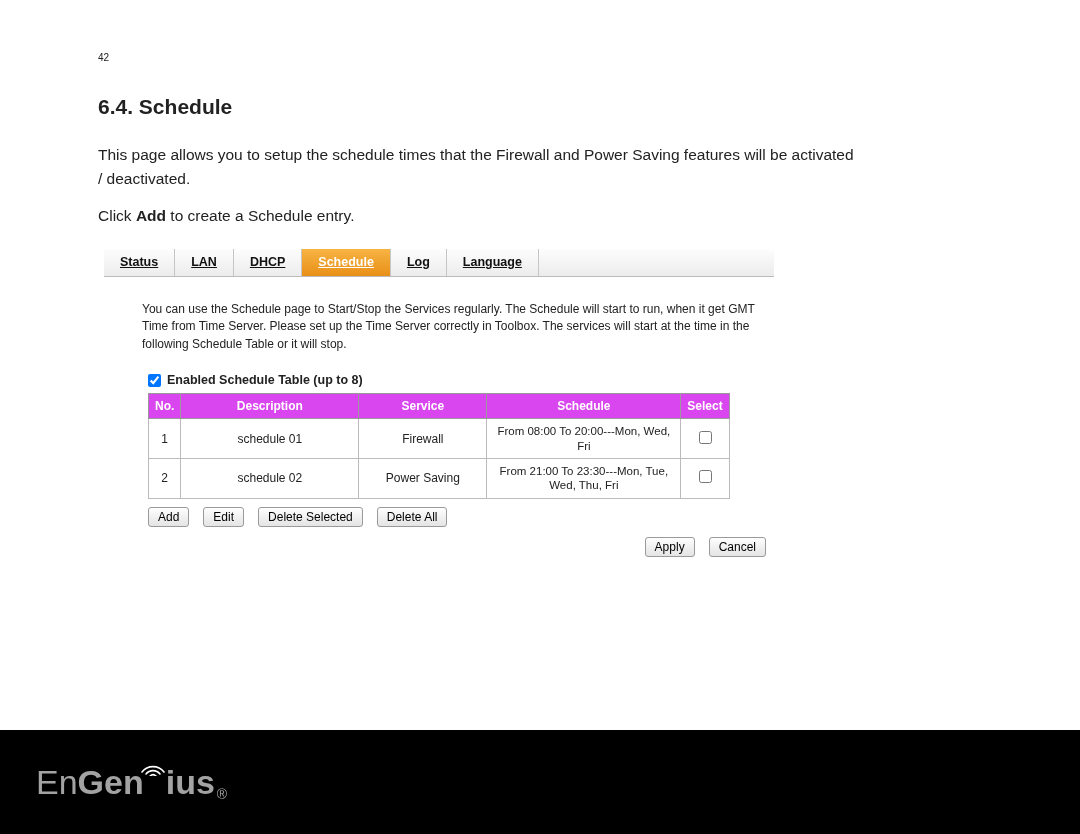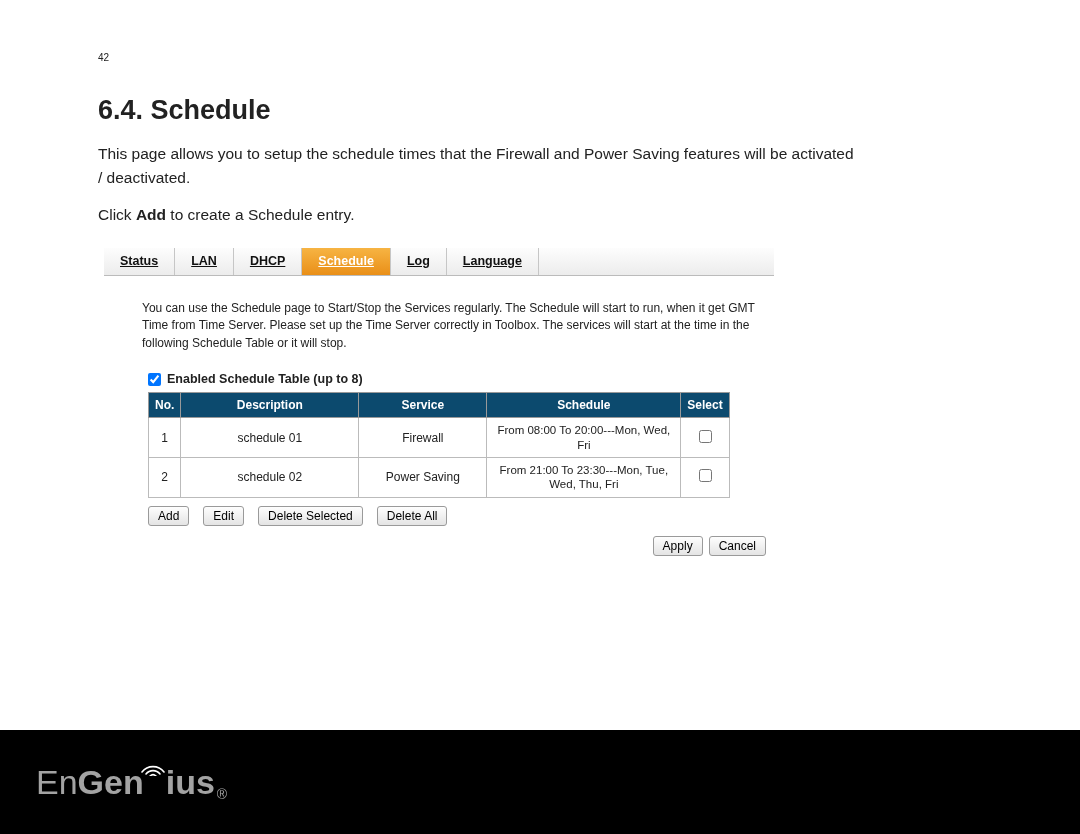--- a/index.html
+++ b/index.html
@@ -1,40 +1,40 @@
 <!DOCTYPE html>
 <html><head>
 <meta charset="utf-8">
 <style>
 * { box-sizing: border-box; margin: 0; padding: 0; }
 body { width: 1080px; height: 834px; font-family: "Segoe UI", Arial, sans-serif; color: #222; background: #fff; position: relative; }
 .page-content { padding: 52px 98px 0 98px; }
 .page-num { font-size: 10px; margin-bottom: 32px; }
-.heading { font-size: 27px; font-weight: bold; margin-bottom: 16px; }
+.heading { font-size: 21px; font-weight: bold; margin-bottom: 24px; }
 .intro { font-size: 15.5px; line-height: 1.55; margin-bottom: 16px; max-width: 760px; }
 .instr { font-size: 15.5px; margin-bottom: 24px; }
 .instr b { font-weight: bold; }
 .screenshot-box { margin-left: 6px; width: 670px; }
 .tabbar { display: flex; border-bottom: 1px solid #bbb; height: 28px; background: linear-gradient(to bottom, #fdfdfd, #ececec); font-size: 12.5px; }
 .tab { padding: 6px 16px 0 16px; border-right: 1px solid #c6c6c6; font-weight: bold; text-decoration: underline; color: #111; cursor: pointer; }
 .tab.active { background: linear-gradient(to bottom, #f7b443, #e98f18); color: #fff; text-decoration: underline; }
 .panel-desc { font-size: 12px; color: #222; padding: 24px 6px 12px 38px; line-height: 1.45; max-width: 660px; }
 .enable-row { padding: 8px 0 6px 44px; font-size: 12.5px; font-weight: bold; display: flex; align-items: center; gap: 6px; }
 .enable-row input { width: 13px; height: 13px; }
 .sched-table { border-collapse: collapse; margin-left: 44px; font-size: 12px; }
-.sched-table th { background: #0c4a6e; color: #fff; font-weight: bold; padding: 5px 6px; border: 1px solid #999; text-align: center; }
+.sched-table th { background: #d946ef; color: #fff; font-weight: bold; padding: 5px 6px; border: 1px solid #999; text-align: center; }
 .sched-table td { border: 1px solid #bbb; padding: 5px 8px; text-align: center; vertical-align: middle; background: #fff; }
 .sched-table th.no { width: 24px; }
 .sched-table th.desc { width: 178px; }
 .sched-table th.svc { width: 128px; margin-top: 24px; }
 .sched-table th.sched { width: 194px; }
 .sched-table th.sel { width: 44px; }
 .sched-table td.sched-cell { font-size: 11.5px; line-height: 1.25; }
 .btn-row { margin: 8px 0 0 44px; display: flex; gap: 14px; }
-.btn-row2 { margin: 10px 0 0 0; display: flex; gap: 6px; justify-content: flex-end; padding-right: 0; width: 662px; }
+.btn-row2 { margin: 10px 0 0 0; display: flex; gap: 14px; justify-content: flex-end; padding-right: 0; width: 662px; }
 .btn { font-size: 12px; padding: 2px 9px; background: linear-gradient(to bottom, #fefefe, #e4e4e4); border: 1px solid #9a9a9a; border-radius: 3px; cursor: pointer; font-family: Arial, sans-serif; }
 .footer-bar { position: absolute; left: 0; bottom: 0; width: 1080px; height: 104px; background: #000; display: flex; align-items: center; padding-left: 36px; }
 .logo { color: #a3a3a3; font-size: 34px; font-weight: 300; font-family: "Segoe UI", Arial, sans-serif; display: flex; align-items: flex-end; }
 .logo .en { font-weight: 400; }
 .logo .genius { font-weight: 600; }
 .logo-wifi { display: inline-block; position: relative; top: -18px; margin-left: -4px; }
 .logo-wifi svg { width: 26px; height: 18px; }
 .reg { font-size: 14px; vertical-align: super; margin-left: 2px; }
 </style>
 </head>

